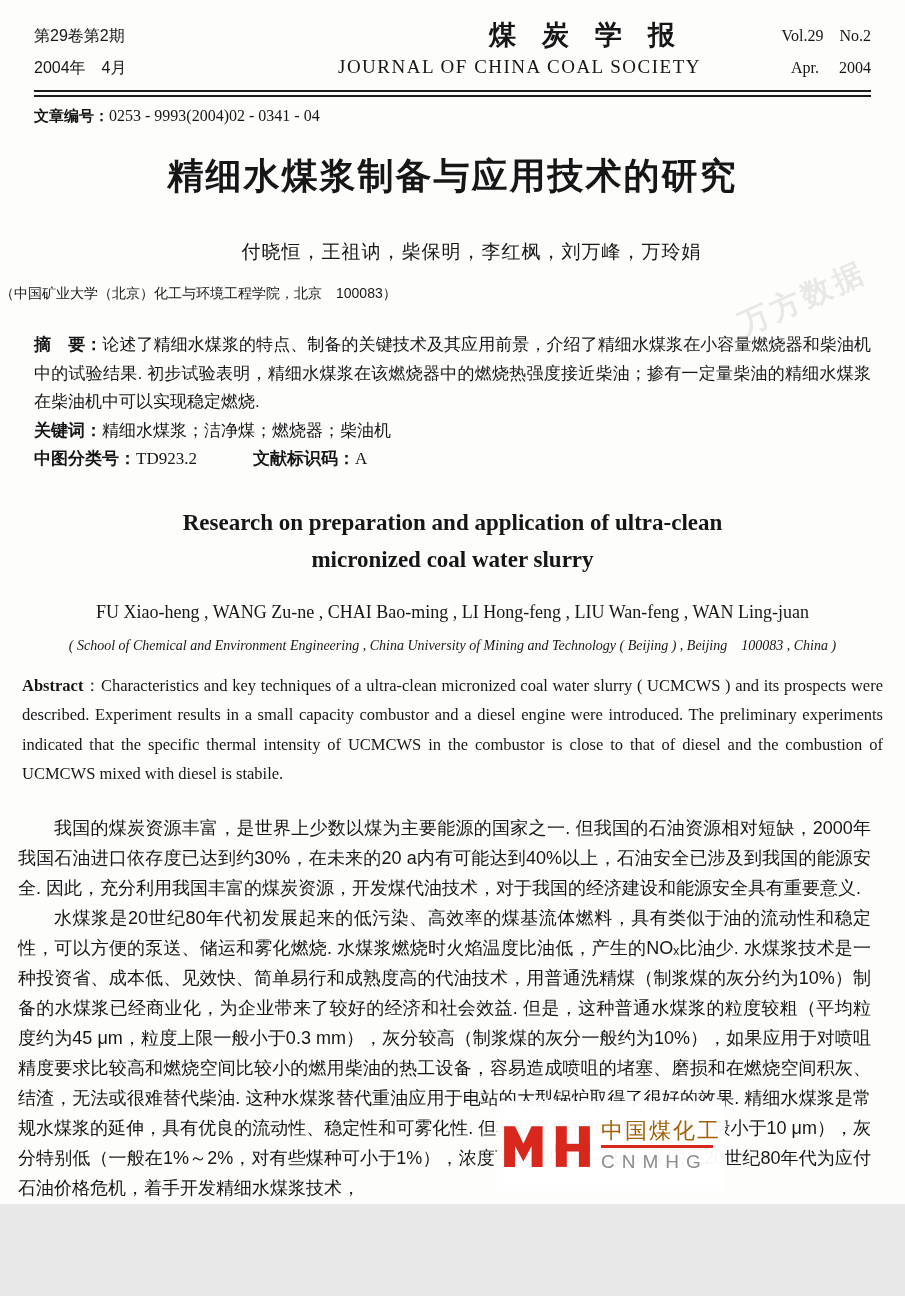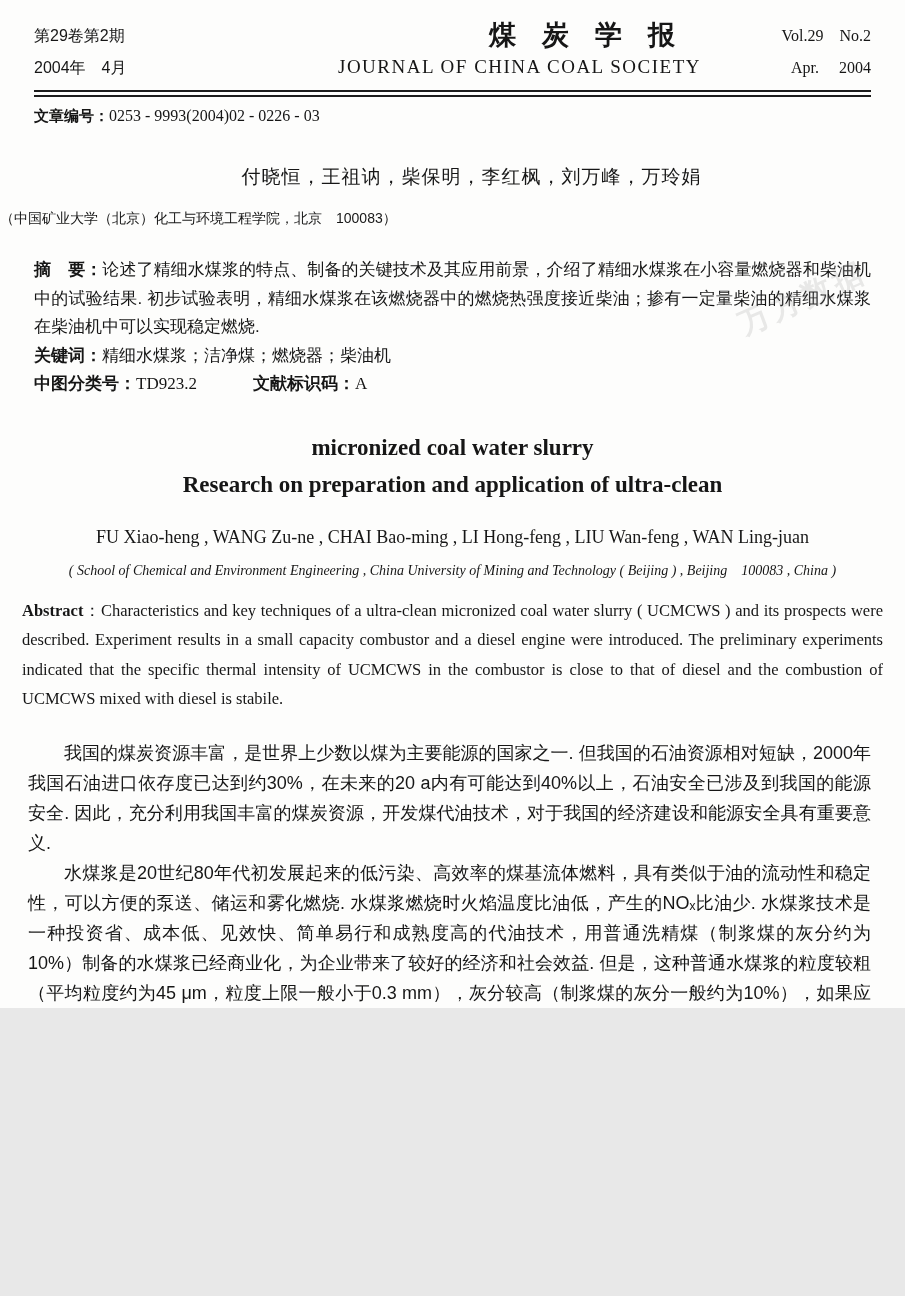--- a/index.html
+++ b/index.html
@@ -1,18 +1,18 @@
 <!DOCTYPE html>
 <html><head>
 <meta charset="utf-8">
 <style>
   html,body{margin:0;padding:0;background:#e8e8e8;}
   .page{
     position:relative;
-    width:905px;height:1008px;
+    width:905px;height:1204px;
     margin:0 auto;
     background:#fdfdfc;
     color:#161616;
     overflow:hidden;
     font-family:"Liberation Sans",sans-serif;
   }
   .serif{font-family:"Liberation Serif",serif;}
 
   
   .j-header{display:flex;align-items:flex-start;justify-content:space-between;padding:20px 34px 0 34px;}
@@ -43,21 +43,21 @@
   
   .title-en{margin-top:30px;text-align:center;font-size:23px;font-weight:bold;line-height:37px;}
   .authors-en{margin-top:24px;text-align:center;font-size:18px;}
   .affil-en{margin-top:14px;text-align:center;font-size:14px;font-style:italic;}
   .abs-en{margin:16px 22px 0 22px;font-size:16.5px;line-height:29.5px;text-align:justify;}
   .abs-en .lbl{font-weight:bold;font-style:normal;}
   .kw-en{margin:0 22px;font-size:16.5px;line-height:29.5px;}
   .kw-en .lbl{font-weight:bold;}
 
   
-  .body-cn{margin:24px 34px 0 28px;font-size:18px;line-height:30px;text-align:justify;}
+  .body-cn{margin:24px 34px 0 18px;font-size:18px;line-height:30px;text-align:justify;}
   .body-cn p{margin:0;text-indent:2em;}
 
   
   .footnote{position:absolute;left:46px;right:34px;top:1221px;border-top:1.5px solid #333;padding-top:9px;font-size:13.5px;line-height:23px;}
   .footnote .lbl{font-weight:bold;}
   .footnote .serif-val{font-family:"Liberation Serif",serif;font-size:14px;}
 
   
   .wm-box{position:absolute;left:497px;top:1101px;width:228px;height:90px;background:rgba(255,255,255,0.96);display:flex;align-items:center;}
   .wm-logo{width:88px;height:72px;flex:0 0 auto;margin-left:6px;}
@@ -83,39 +83,40 @@
       <div class="jtitle-en serif">JOURNAL OF CHINA COAL SOCIETY</div>
     </div>
     <div class="col-right serif">
       <div>Vol.29　No.2</div>
       <div>Apr.　 2004</div>
     </div>
   </div>
   <div class="dbl-rule"></div>
 
   <div class="article-id">
-    <span class="lbl">文章编号：</span><span class="val">0253 - 9993(2004)02 - 0226 - 03</span>
+    <span class="lbl">文章编号：</span><span class="val">0253 - 9993(2004)02 - 0341 - 04</span>
   </div>
 
+  <div class="title-cn">精细水煤浆制备与应用技术的研究</div>
   <div class="authors-cn">付晓恒，王祖讷，柴保明，李红枫，刘万峰，万玲娟</div>
   <div class="affil-cn">（中国矿业大学（北京）化工与环境工程学院，北京　100083）</div>
 
   <div class="abs-cn">
     <span class="lbl">摘　要：</span><span>论述了精细水煤浆的特点、制备的关键技术及其应用前景，介绍了精细水煤浆在小容量燃烧器和柴油机中的试验结果. 初步试验表明，精细水煤浆在该燃烧器中的燃烧热强度接近柴油；掺有一定量柴油的精细水煤浆在柴油机中可以实现稳定燃烧.</span>
   </div>
   <div class="kw-cn">
     <span class="lbl">关键词：</span><span>精细水煤浆；洁净煤；燃烧器；柴油机</span>
   </div>
   <div class="clc">
     <span class="lbl">中图分类号：</span><span class="val">TD923.2</span><span class="gap"></span><span class="lbl">文献标识码：</span><span class="val">A</span>
   </div>
 
   <div class="title-en serif">
+    <div>Research on preparation and application of ultra-clean</div>
     <div>micronized coal water slurry</div>
-    <div>Research on preparation and application of ultra-clean</div>
   </div>
   <div class="authors-en serif">FU Xiao-heng , WANG Zu-ne , CHAI Bao-ming , LI Hong-feng , LIU Wan-feng , WAN Ling-juan</div>
   <div class="affil-en serif">( School of Chemical and Environment Engineering , China University of Mining and Technology ( Beijing ) , Beijing　100083 , China )</div>
   <div class="abs-en serif">
     <span class="lbl">Abstract</span><span>：Characteristics and key techniques of a ultra-clean micronized coal water slurry ( UCMCWS ) and its prospects were described.  Experiment results in a small capacity combustor and a diesel engine were introduced.  The preliminary experiments indicated that the specific thermal intensity of UCMCWS in the combustor is close to that of diesel and the combustion of UCMCWS mixed with diesel is stabile.</span>
   </div>
 
   <div class="body-cn">
     <p>我国的煤炭资源丰富，是世界上少数以煤为主要能源的国家之一. 但我国的石油资源相对短缺，2000年我国石油进口依存度已达到约30%，在未来的20 a内有可能达到40%以上，石油安全已涉及到我国的能源安全. 因此，充分利用我国丰富的煤炭资源，开发煤代油技术，对于我国的经济建设和能源安全具有重要意义.</p>
     <p>水煤浆是20世纪80年代初发展起来的低污染、高效率的煤基流体燃料，具有类似于油的流动性和稳定性，可以方便的泵送、储运和雾化燃烧. 水煤浆燃烧时火焰温度比油低，产生的NOₓ比油少. 水煤浆技术是一种投资省、成本低、见效快、简单易行和成熟度高的代油技术，用普通洗精煤（制浆煤的灰分约为10%）制备的水煤浆已经商业化，为企业带来了较好的经济和社会效益. 但是，这种普通水煤浆的粒度较粗（平均粒度约为45 μm，粒度上限一般小于0.3 mm），灰分较高（制浆煤的灰分一般约为10%），如果应用于对喷咀精度要求比较高和燃烧空间比较小的燃用柴油的热工设备，容易造成喷咀的堵塞、磨损和在燃烧空间积灰、结渣，无法或很难替代柴油. 这种水煤浆替代重油应用于电站的大型锅炉取得了很好的效果. 精细水煤浆是常规水煤浆的延伸，具有优良的流动性、稳定性和可雾化性. 但其制浆煤的粒度特别细（一般小于10 μm），灰分特别低（一般在1%～2%，对有些煤种可小于1%），浓度可达到50%～55%. 美国在20世纪80年代为应付石油价格危机，着手开发精细水煤浆技术，</p>

